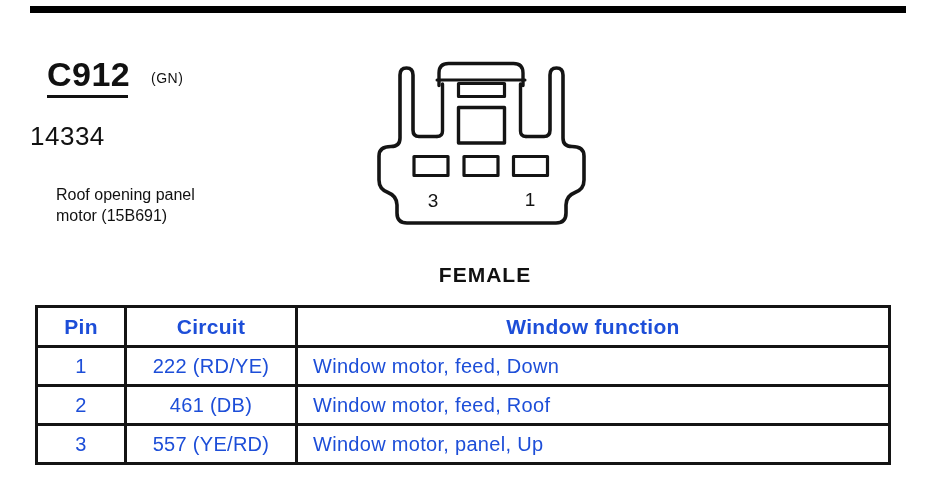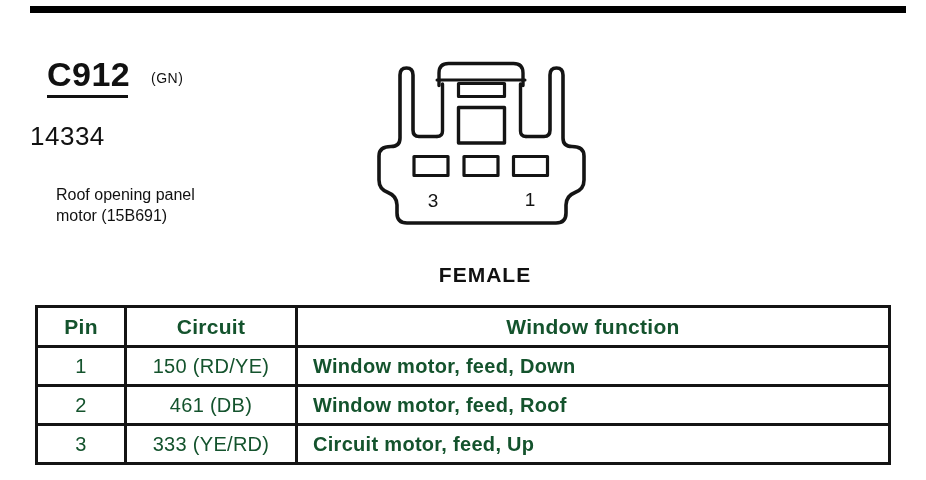--- a/index.html
+++ b/index.html
@@ -67,41 +67,41 @@
     letter-spacing: 1px;
     margin-top: 21px;
   }
   table.pin-table {
     position: absolute;
     left: 35px; top: 305px;
     width: 856px;
     border-collapse: collapse;
     table-layout: fixed;
     font-size: 20px;
-    color: #14532d;
+    color: #1d4ed8;
   }
   .pin-table th, .pin-table td {
     border: 3px solid #141414;
     vertical-align: middle;
     padding: 0;
     overflow: hidden;
   }
   .pin-table th {
     font-size: 21px;
     font-weight: bold;
     text-align: center;
     height: 37px;
     letter-spacing: 0.3px;
   }
   .pin-table td { height: 36px; letter-spacing: 0.3px; }
   .col-pin { width: 89px; }
   .col-circuit { width: 171px; }
   .col-function { width: 593px; }
   td.cell-pin, td.cell-circuit { text-align: center; }
-  td.cell-function { text-align: left; padding-left: 15px; font-weight: bold; }
+  td.cell-function { text-align: left; padding-left: 15px; }
   svg .ink {
     fill: none;
     stroke: #141414;
     stroke-linecap: round;
     stroke-linejoin: round;
   }
   svg text {
     fill: #141414;
     font-family: "Liberation Sans", sans-serif;
     font-size: 19px;
@@ -155,29 +155,29 @@
     <thead>
       <tr>
         <th>Pin</th>
         <th>Circuit</th>
         <th>Window function</th>
       </tr>
     </thead>
     <tbody>
       <tr>
         <td class="cell-pin">1</td>
-        <td class="cell-circuit">150 (RD/YE)</td>
+        <td class="cell-circuit">222 (RD/YE)</td>
         <td class="cell-function">Window motor, feed, Down</td>
       </tr>
       <tr>
         <td class="cell-pin">2</td>
         <td class="cell-circuit">461 (DB)</td>
         <td class="cell-function">Window motor, feed, Roof</td>
       </tr>
       <tr>
         <td class="cell-pin">3</td>
-        <td class="cell-circuit">333 (YE/RD)</td>
-        <td class="cell-function">Circuit motor, feed, Up</td>
+        <td class="cell-circuit">557 (YE/RD)</td>
+        <td class="cell-function">Window motor, panel, Up</td>
       </tr>
     </tbody>
   </table>
 
 </div>
 
 </body></html>

